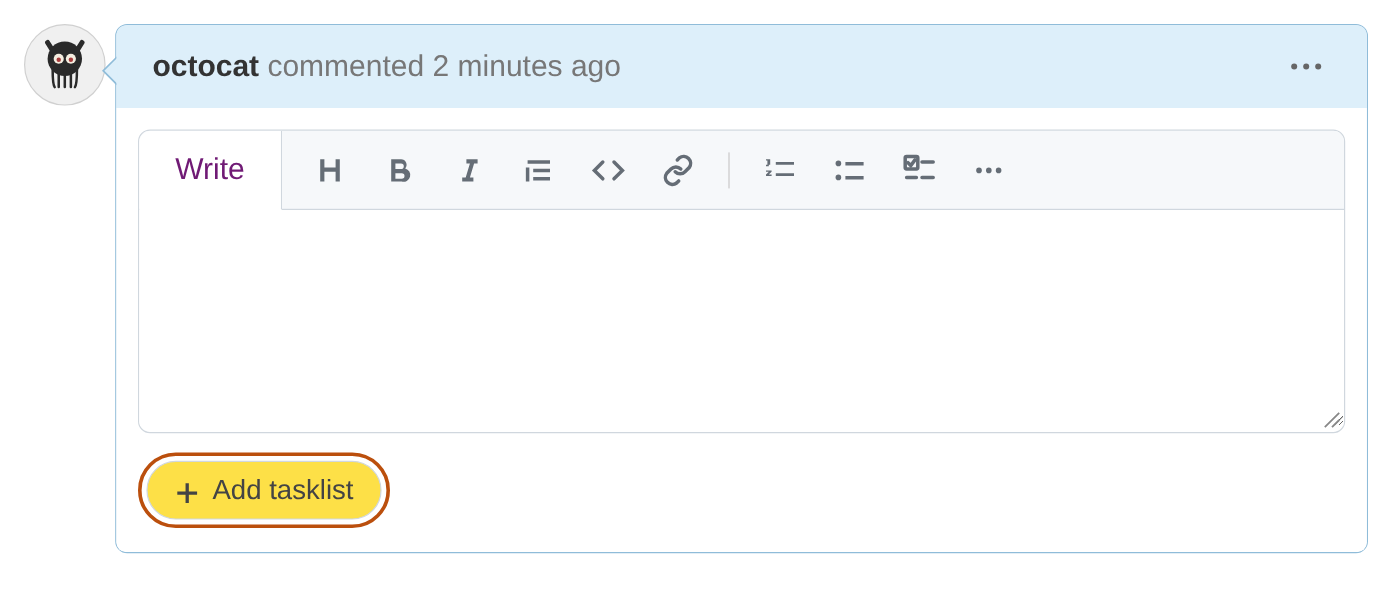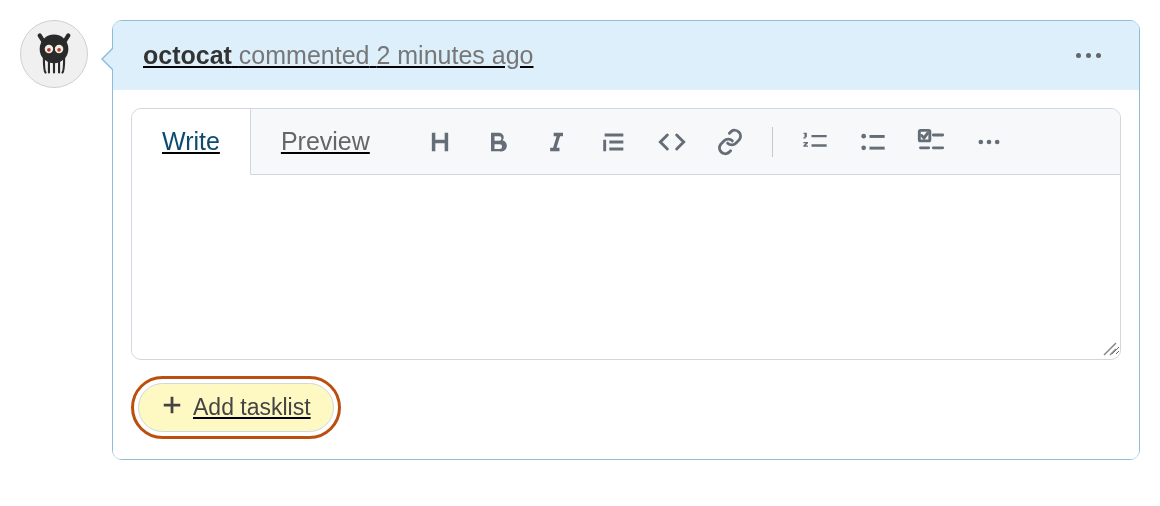--- a/index.html
+++ b/index.html
@@ -7,23 +7,22 @@
       margin: 0;
       padding: 0;
     }
     body {
       font-family: -apple-system, BlinkMacSystemFont, "Segoe UI", Helvetica, Arial, sans-serif;
       background: #ffffff;
       padding: 20px;
     }
     .timeline-item {
       display: flex;
-      gap: 24px;
+      gap: 8px;
       position: relative;
-      text-decoration: underline;
     }
     .avatar {
       width: 68px;
       height: 68px;
       border-radius: 50%;
       background: #f0f0f0;
       border: 1px solid #d0d0d0;
       display: flex;
       align-items: center;
       justify-content: center;
@@ -111,21 +110,21 @@
     .tab {
       padding: 18px 30px;
       font-size: 25px;
       color: #666;
       cursor: pointer;
       background: #f6f8fa;
       border-right: 1px solid #d0d7de;
     }
     .tab.active {
       background: #ffffff;
-      color: #0c4a6e;
+      color: #701a75;
       border-bottom: 1px solid #ffffff;
       margin-bottom: -1px;
       border-top-left-radius: 10px;
     }
     .tab:not(.active) {
       border-right: none;
     }
     .formatting-toolbar {
       display: flex;
       align-items: center;
@@ -178,26 +177,26 @@
       align-items: center;
       margin-top: 16px;
     }
     .add-tasklist-wrap {
       border: 3.5px solid #bb4f0d;
       border-radius: 34px;
       padding: 4px;
     }
     .add-tasklist-btn {
       display: flex;
-      align-items: flex-start;
+      align-items: flex-end;
       gap: 10px;
       padding: 10px 22px;
       border: 1px solid #d0d7de;
       border-radius: 28px;
-      background: #fef9c3;
+      background: #fde047;
       font-size: 23px;
       color: #444;
       cursor: pointer;
     }
     .add-tasklist-btn svg {
       width: 22px;
       height: 22px;
     }
     .footer-actions {
       display: flex;
@@ -251,21 +250,20 @@
         <div class="kebab-dot"></div>
         <div class="kebab-dot"></div>
         <div class="kebab-dot"></div>
       </div>
     </div>
 
     <div class="comment-body">
       <div class="editor-container">
         <div class="toolbar-row">
           <div class="tab active">Write</div>
-          <div class="tab">Preview</div>
           <div class="formatting-toolbar">
             <div class="toolbar-btn">
               <svg viewBox="0 0 24 24" fill="currentColor">
                   <path d="M5 4v16h3v-7h8v7h3V4h-3v6H8V4H5z"></path>
                 </svg>
             </div>
             <div class="toolbar-btn">
               <svg viewBox="0 0 24 24" fill="currentColor">
                   <path d="M6 4h7a4 4 0 0 1 3 6.6A4.5 4.5 0 0 1 13.5 20H6V4zm3 3v4h4a2 2 0 1 0 0-4H9zm0 7v4h4.5a2 2 0 1 0 0-4H9z"></path>
                 </svg>

